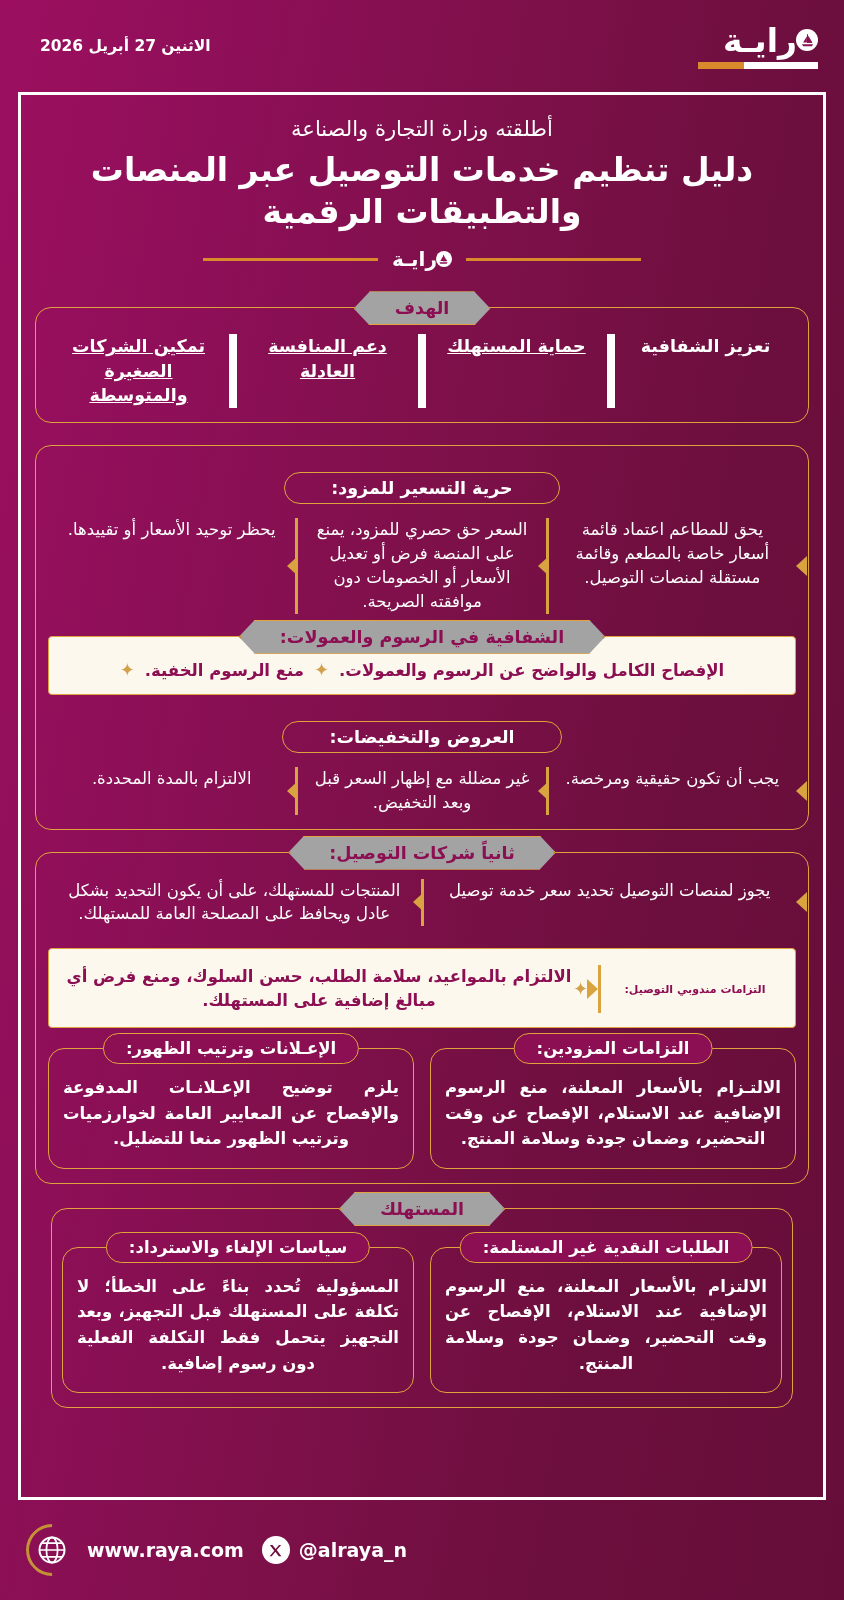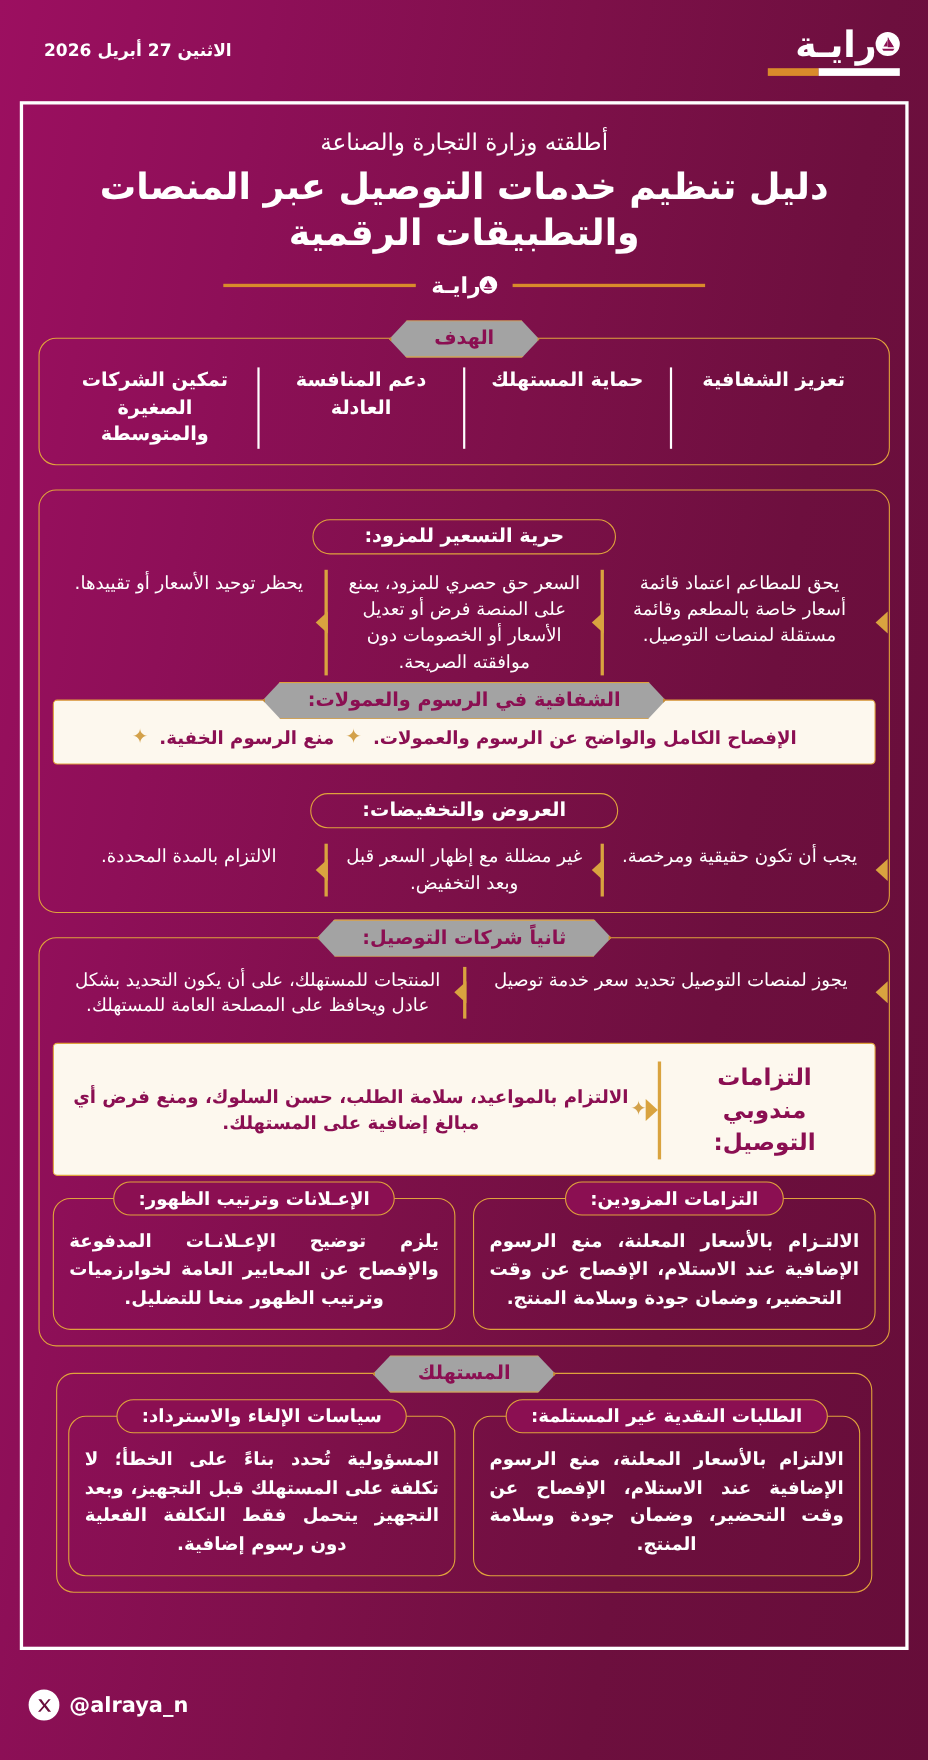--- a/index.html
+++ b/index.html
@@ -67,32 +67,32 @@
         width:0;height:0;border-top:10px solid transparent;border-bottom:10px solid transparent;
         border-right:11px solid #d9a33f; }
   .col.first::after{ content:""; position:absolute; top:50%; right:-11px; transform:translateY(-50%);
         width:0;height:0;border-top:10px solid transparent;border-bottom:10px solid transparent;
         border-right:11px solid #d9a33f; }
 
   
   .goal-cols{ display:flex; direction:rtl; }
   .goal-col{ flex:1; text-align:center; font-size:17.5px; font-weight:bold; line-height:1.4;
              padding:0 8px; }
-  .goal-col + .goal-col{ border-right:2px solid #ffffff; }
+  .goal-col + .goal-col{ border-right:8px solid #ffffff;text-decoration:underline; }
 
   
   .whiteband{ position:relative; background:#fdf8ee; border:1.6px solid #e0a23c;
               border-radius:4px; margin:22px 0 0; padding:24px 16px 14px;
               color:#8b0f52; }
   .whiteband .ribbon{ top:-17px; }
   .wb-items{ display:flex; direction:rtl; align-items:center; justify-content:center; gap:10px;
              font-size:16.5px; font-weight:bold; }
   .diamond{ color:#d3a14a; font-size:18px; line-height:1; }
   .wb-split{ display:flex; direction:rtl; align-items:center; padding-top:2px; }
-  .wb-label{ flex:0 0 168px; text-align:center; font-size:21px; font-weight:bold; color:#8b0f52;
+  .wb-label{ flex:0 0 168px; text-align:center; font-size:11px; font-weight:bold; color:#8b0f52;
              line-height:1.4; }
   .wb-bar{ flex:0 0 3px; align-self:stretch; background:#d9a33f; position:relative; margin:0 10px; }
   .wb-bar::after{ content:""; position:absolute; top:50%; left:-11px; transform:translateY(-50%);
         width:0;height:0;border-top:10px solid transparent;border-bottom:10px solid transparent;
         border-left:11px solid #d9a33f; }
   .wb-body{ flex:1; text-align:center; font-size:16.5px; font-weight:bold; line-height:1.45;
             color:#8b0f52; }
 
   
   .duo{ display:flex; direction:rtl; gap:16px; margin-top:20px; }
@@ -243,20 +243,31 @@
         <div class="box-head">سياسات الإلغاء والاسترداد:</div>
         <div class="box-body">المسؤولية تُحدد بناءً على الخطأ؛ لا تكلفة على المستهلك قبل التجهيز، وبعد التجهيز يتحمل فقط التكلفة الفعلية دون رسوم إضافية.</div>
       </div>
     </div>
   </div>
 
 </div>
 
 <div class="footer">
   <div class="f-grp">
+    <span class="globe-wrap">
+      <span class="globe-arc"></span>
+      <svg class="globe" viewBox="0 0 24 24" aria-hidden="true">
+        <circle cx="12" cy="12" r="10" fill="none" stroke="#fff" stroke-width="1.6"></circle>
+        <ellipse cx="12" cy="12" rx="4.5" ry="10" fill="none" stroke="#fff" stroke-width="1.4"></ellipse>
+        <path d="M2 12h20M4 6.5h16M4 17.5h16" stroke="#fff" stroke-width="1.3" fill="none"></path>
+      </svg>
+    </span>
+    <span class="f-text">www.raya.com</span>
+  </div>
+  <div class="f-grp">
     <span class="xbadge">
       <svg viewBox="0 0 24 24" width="15" height="15" aria-hidden="true">
         <path d="M3 3h4.2l5 6.6L17.6 3H21l-7.1 8.3L21.4 21h-4.2l-5.3-7-6 7H2.5l7.6-8.8L3 3z" fill="#6b0f3d"></path>
       </svg>
     </span>
     <span class="f-text">@alraya_n</span>
   </div>
 </div>
 
 </body></html>

